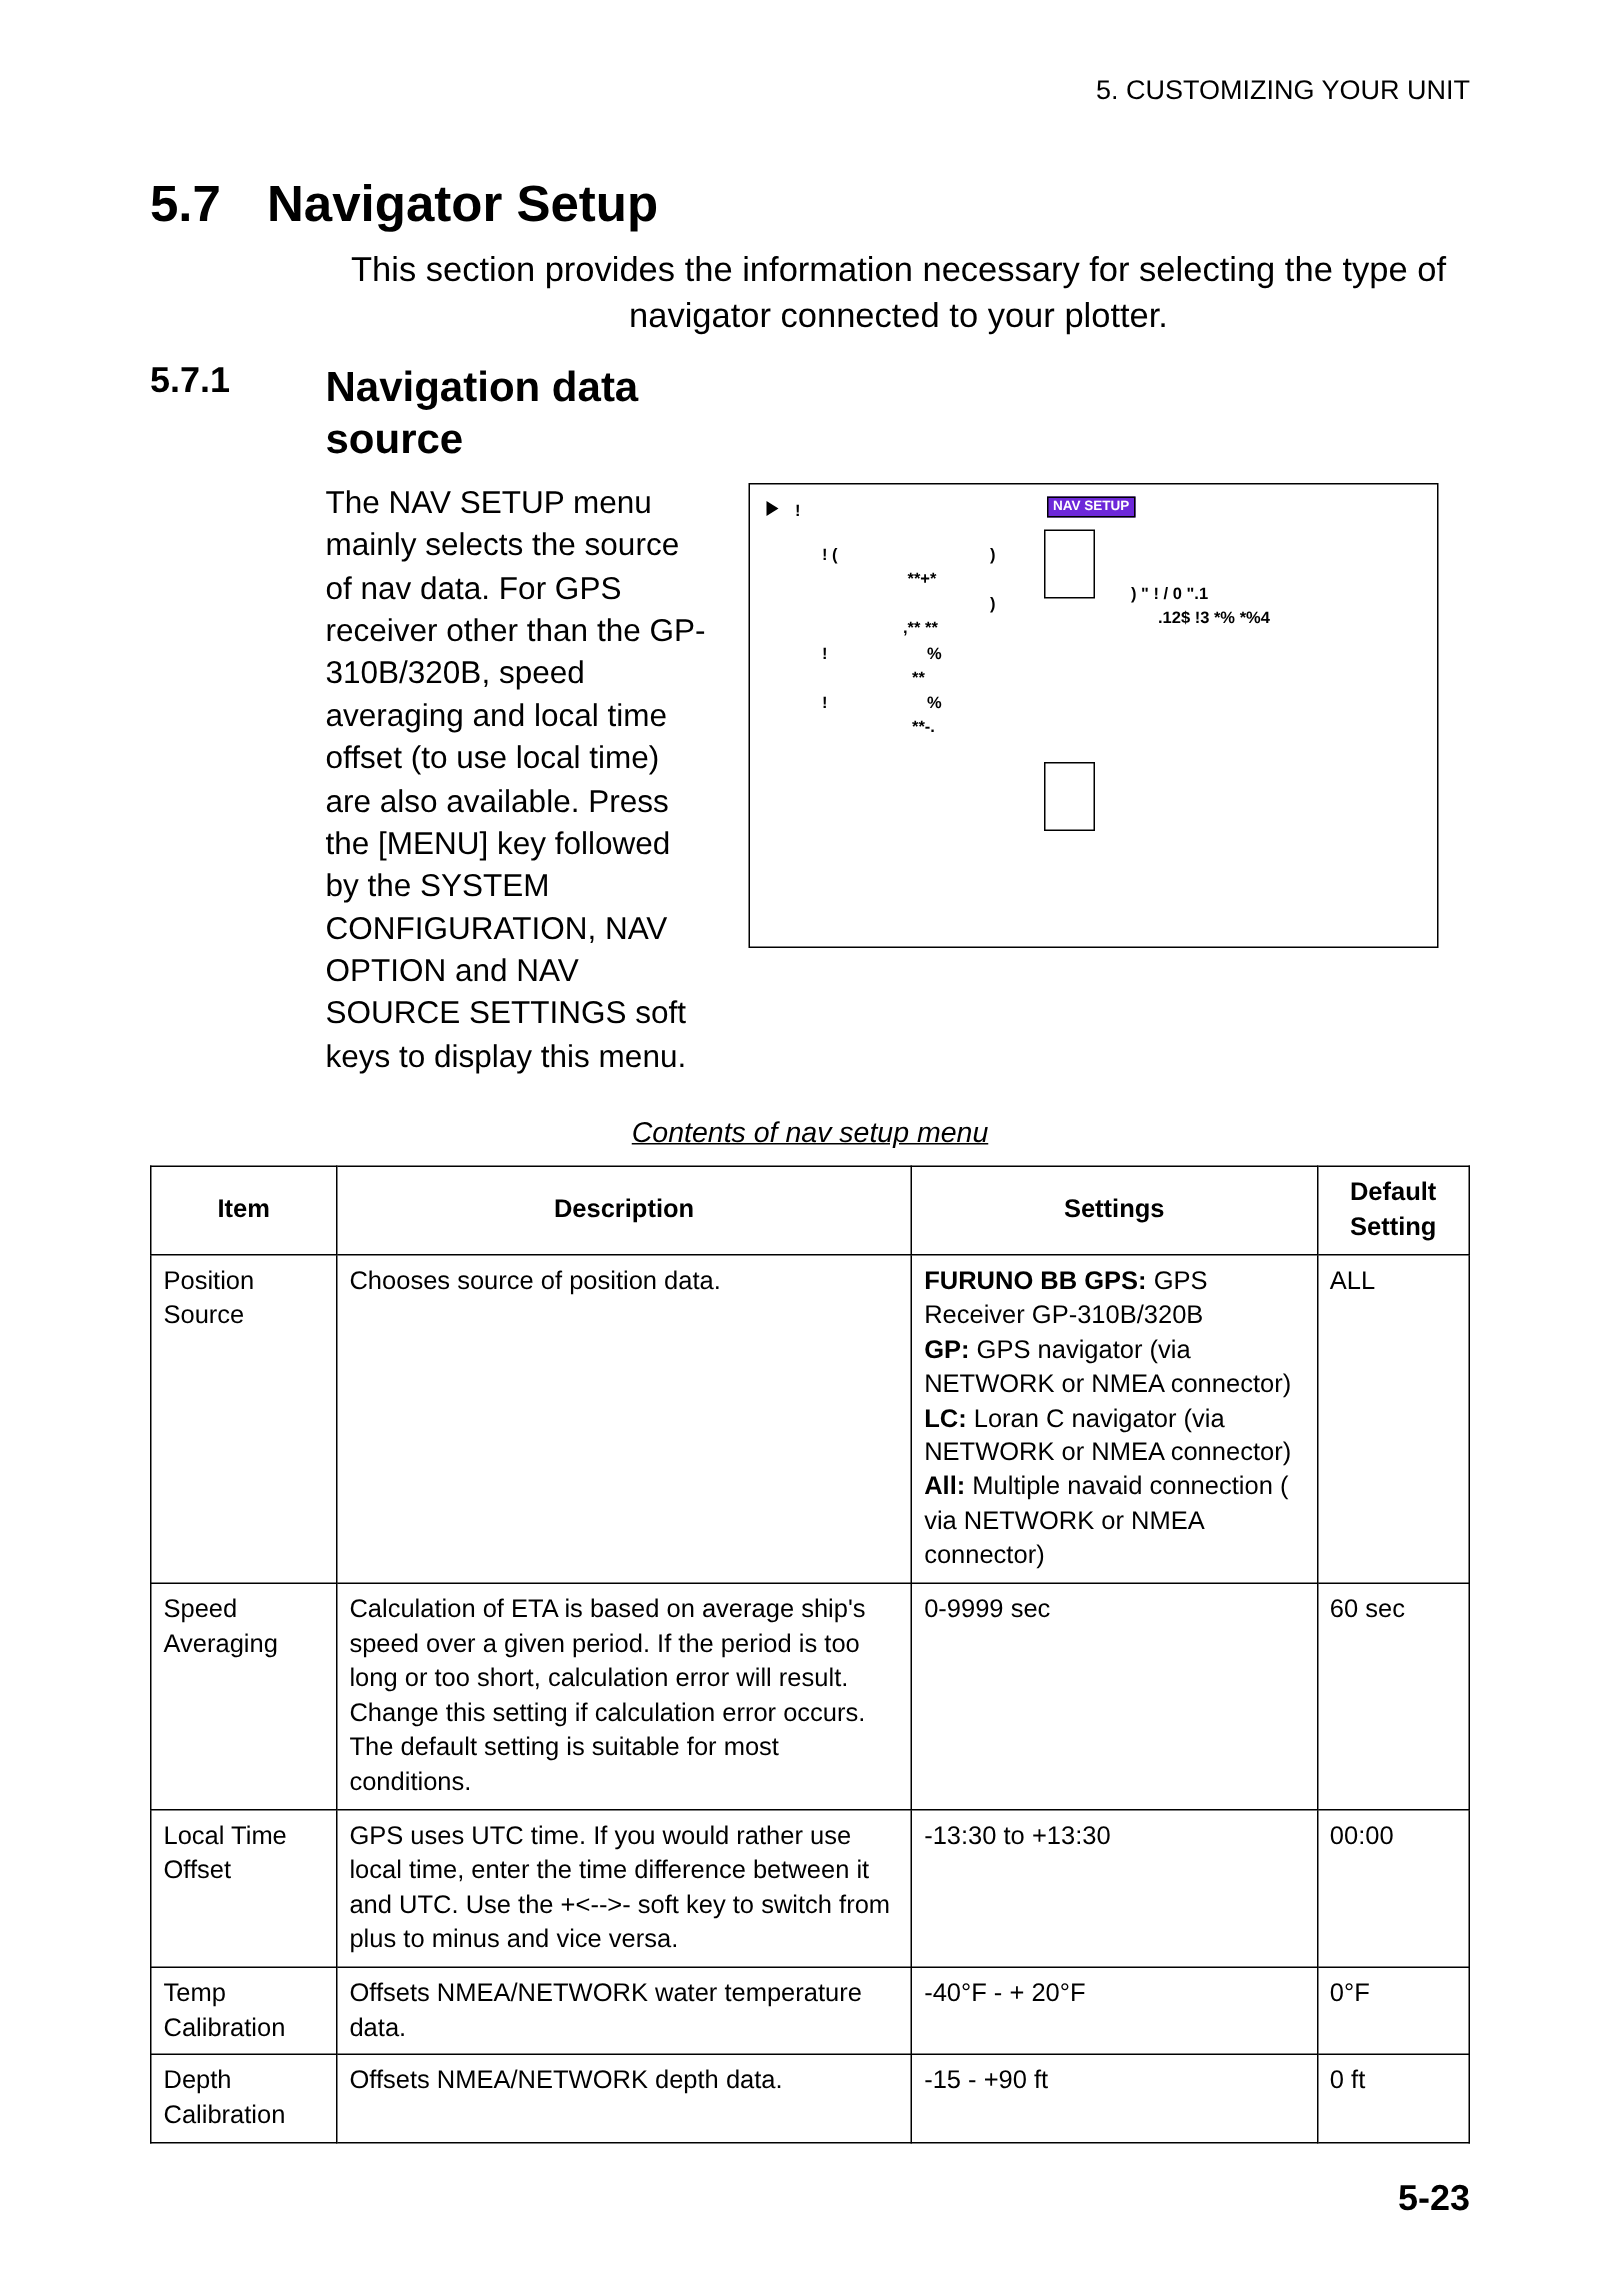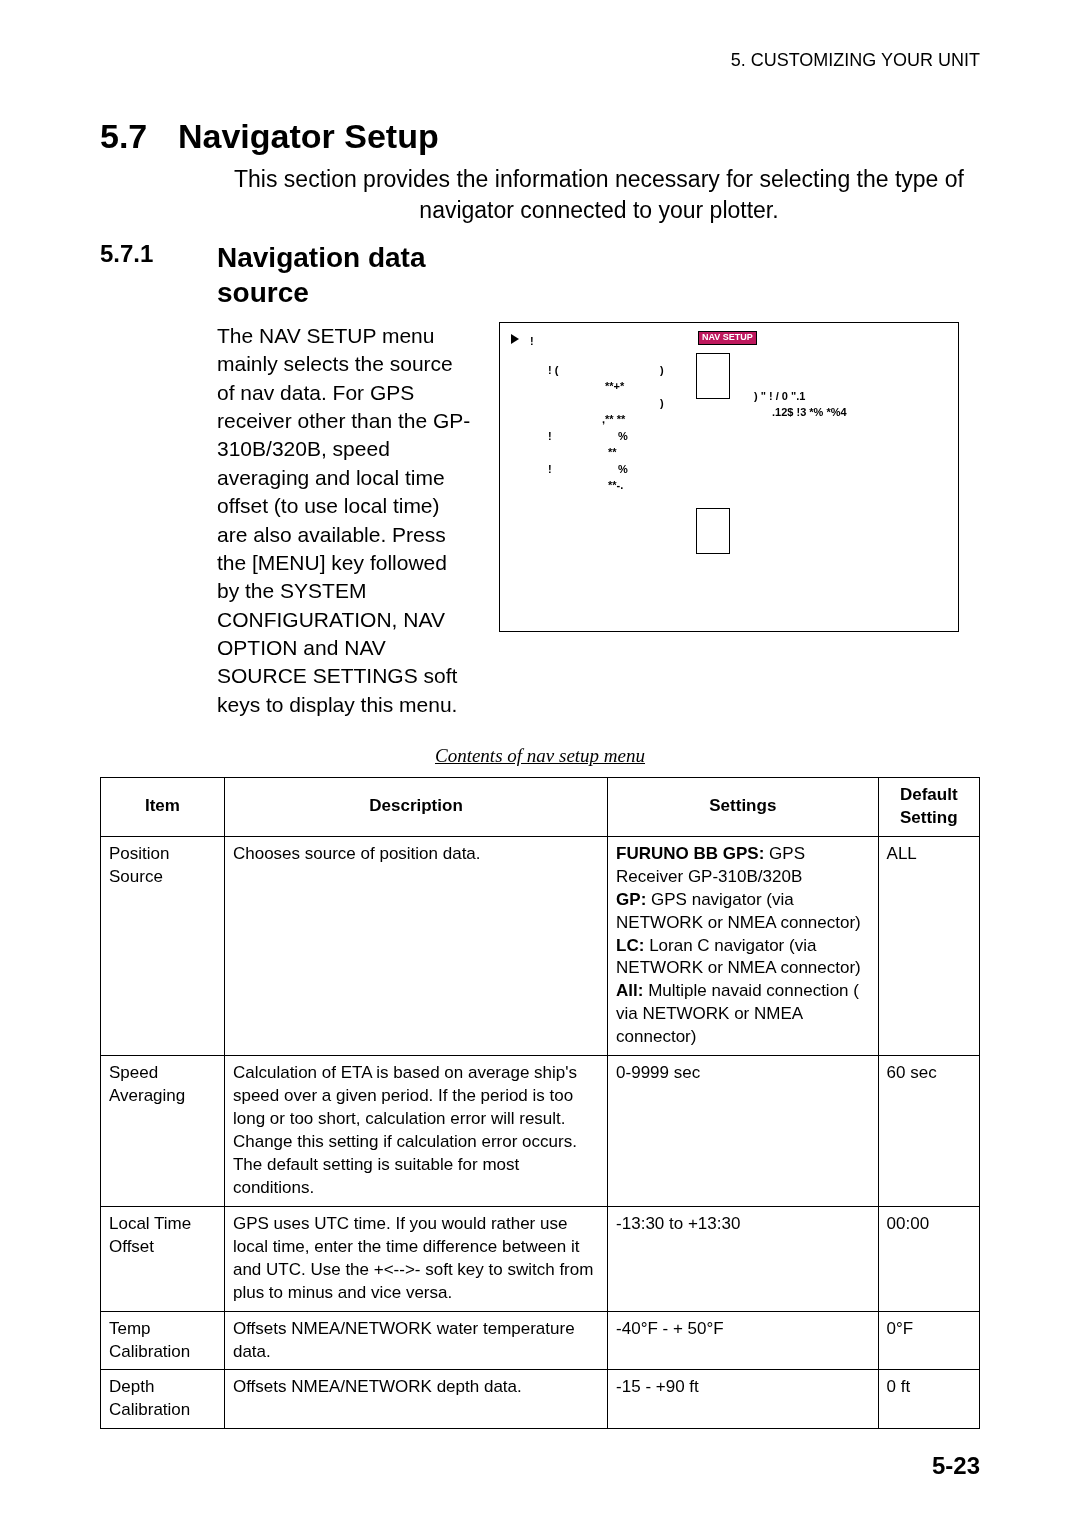--- a/index.html
+++ b/index.html
@@ -76,21 +76,21 @@
       height: 310px;
       position: relative;
       padding: 10px;
       font-family: Arial, sans-serif;
     }
     .figure-box .nav-setup-box {
       position: absolute;
       top: 8px;
       left: 198px;
       border: 1px solid #000;
-      background: #be185d;
+      background: #6d28d9;
       color: #fff;
       font-size: 9px;
       font-weight: bold;
       line-height: 1.1;
       padding: 1px 3px;
     }
     .figure-box .menu-row {
       display: flex;
       font-size: 11px;
       font-weight: bold;
@@ -127,21 +127,20 @@
       text-align: right;
       margin-top: 6px;
       padding-right: 30px;
     }
     .table-caption {
       text-align: center;
       font-style: italic;
       font-size: 19px;
       margin: 26px 0 10px 0;
       text-decoration: underline;
-      font-family: Liberation Serif, serif;
     }
     table.main {
       border-collapse: collapse;
       width: 100%;
       font-size: 17px;
       line-height: 1.35;
     }
     table.main th, table.main td {
       border: 1px solid #000;
       padding: 6px 8px;
@@ -266,21 +265,21 @@
     </tr>
     <tr>
       <td>Local Time Offset</td>
       <td>GPS uses UTC time. If you would rather use local time, enter the time difference between it and UTC. Use the +&lt;--&gt;- soft key to switch from plus to minus and vice versa.</td>
       <td>-13:30 to +13:30</td>
       <td>00:00</td>
     </tr>
     <tr>
       <td>Temp Calibration</td>
       <td>Offsets NMEA/NETWORK water temperature data.</td>
-      <td>-40°F - + 50°F</td>
+      <td>-40°F - + 20°F</td>
       <td>0°F</td>
     </tr>
     <tr>
       <td>Depth Calibration</td>
       <td>Offsets NMEA/NETWORK depth data.</td>
       <td>-15 - +90 ft</td>
       <td>0 ft</td>
     </tr>
   </tbody>
 </table>

